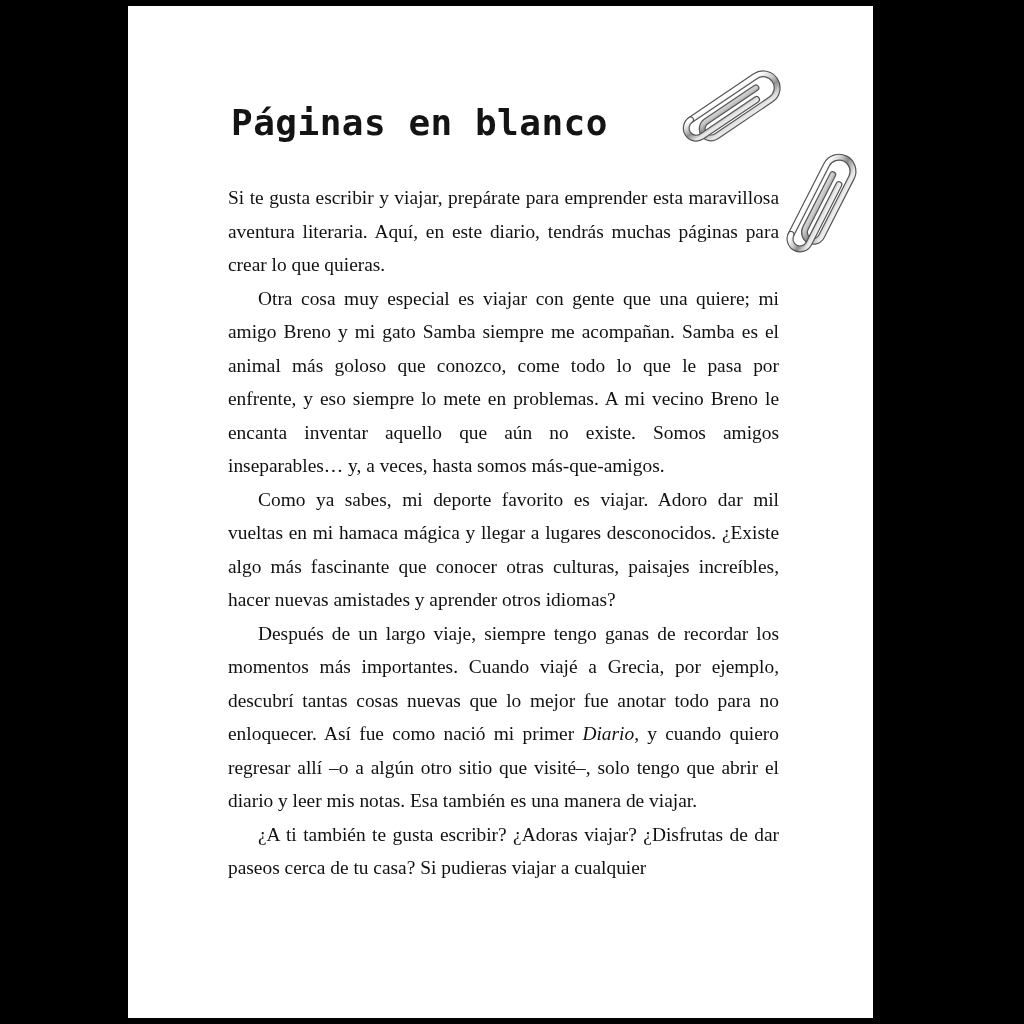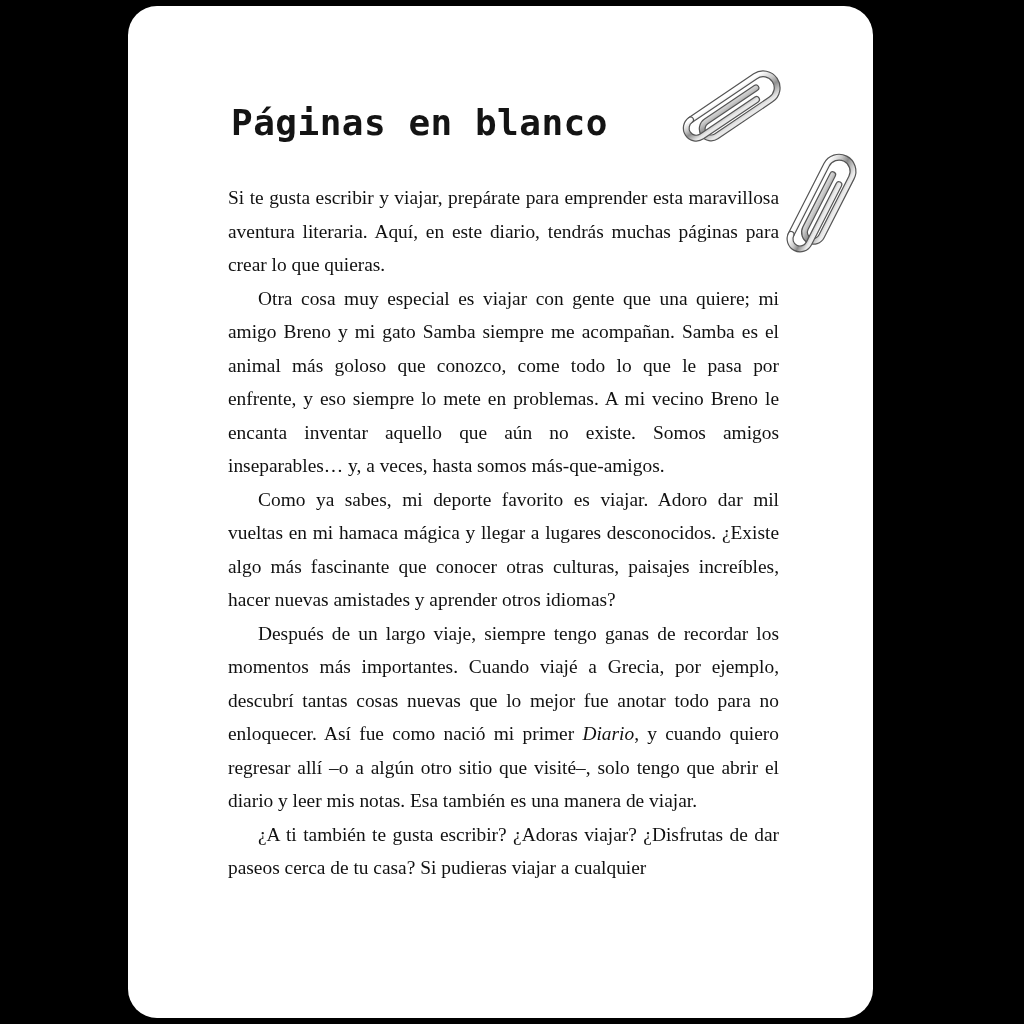--- a/index.html
+++ b/index.html
@@ -22,21 +22,20 @@
     background: #000000;
   }
   .page {
     position: absolute;
     left: 128px;
     top: 6px;
     width: 745px;
     height: 1012px;
     background: #ffffff;
     overflow: hidden;
-    border-radius: 29px;
   }
   .page-title {
     position: absolute;
     left: 103px;
     top: 96px;
     font-family: "DejaVu Sans Mono", monospace;
     font-weight: bold;
     font-size: 36px;
     letter-spacing: 0.5px;
     color: #141414;

